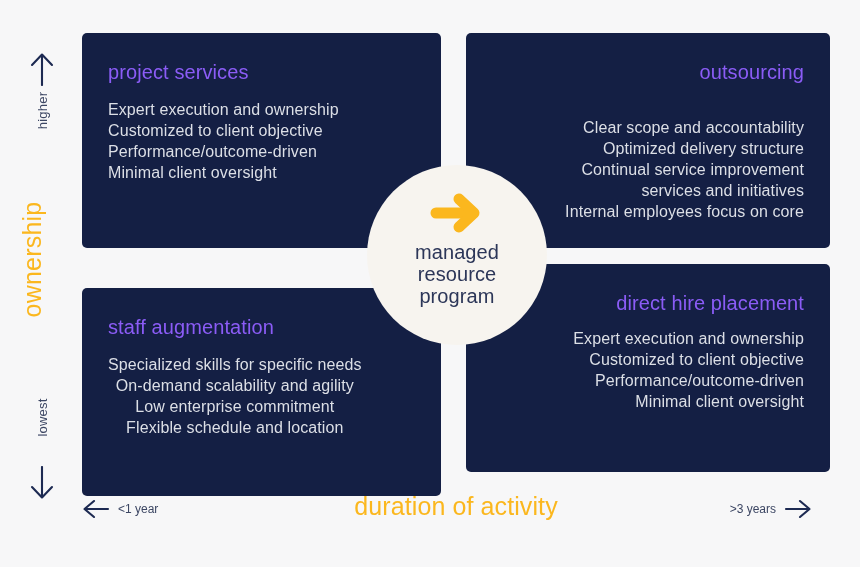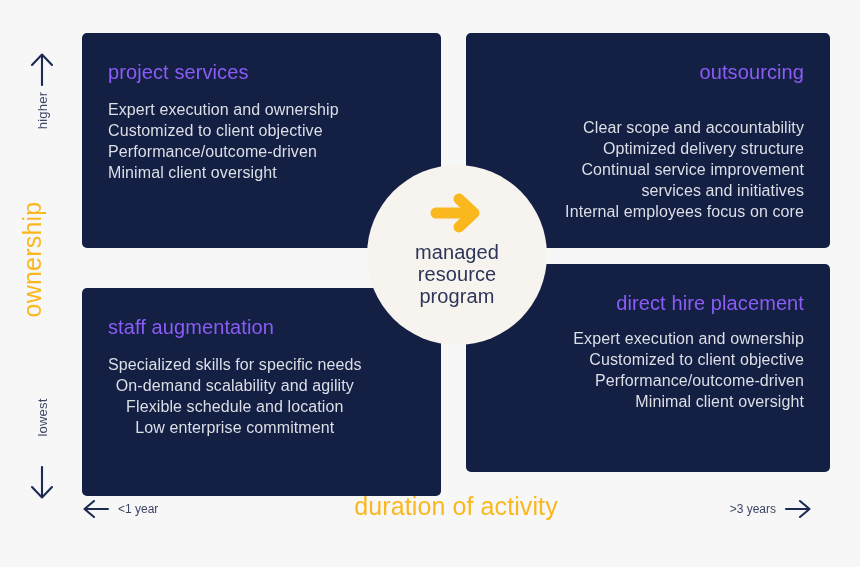--- a/index.html
+++ b/index.html
@@ -214,22 +214,22 @@
       <li>services and initiatives</li>
       <li>Internal employees focus on core</li>
     </ul>
   </div>
 
   <div class="card card-bl">
     <div class="card-title">staff augmentation</div>
     <ul class="card-list">
       <li>Specialized skills for specific needs</li>
       <li>On-demand scalability and agility</li>
+      <li>Low enterprise commitment</li>
       <li>Flexible schedule and location</li>
-      <li>Low enterprise commitment</li>
     </ul>
   </div>
 
   <div class="card card-br">
     <div class="card-title">direct hire placement</div>
     <ul class="card-list">
       <li>Expert execution and ownership</li>
       <li>Customized to client objective</li>
       <li>Performance/outcome-driven</li>
       <li>Minimal client oversight</li>

